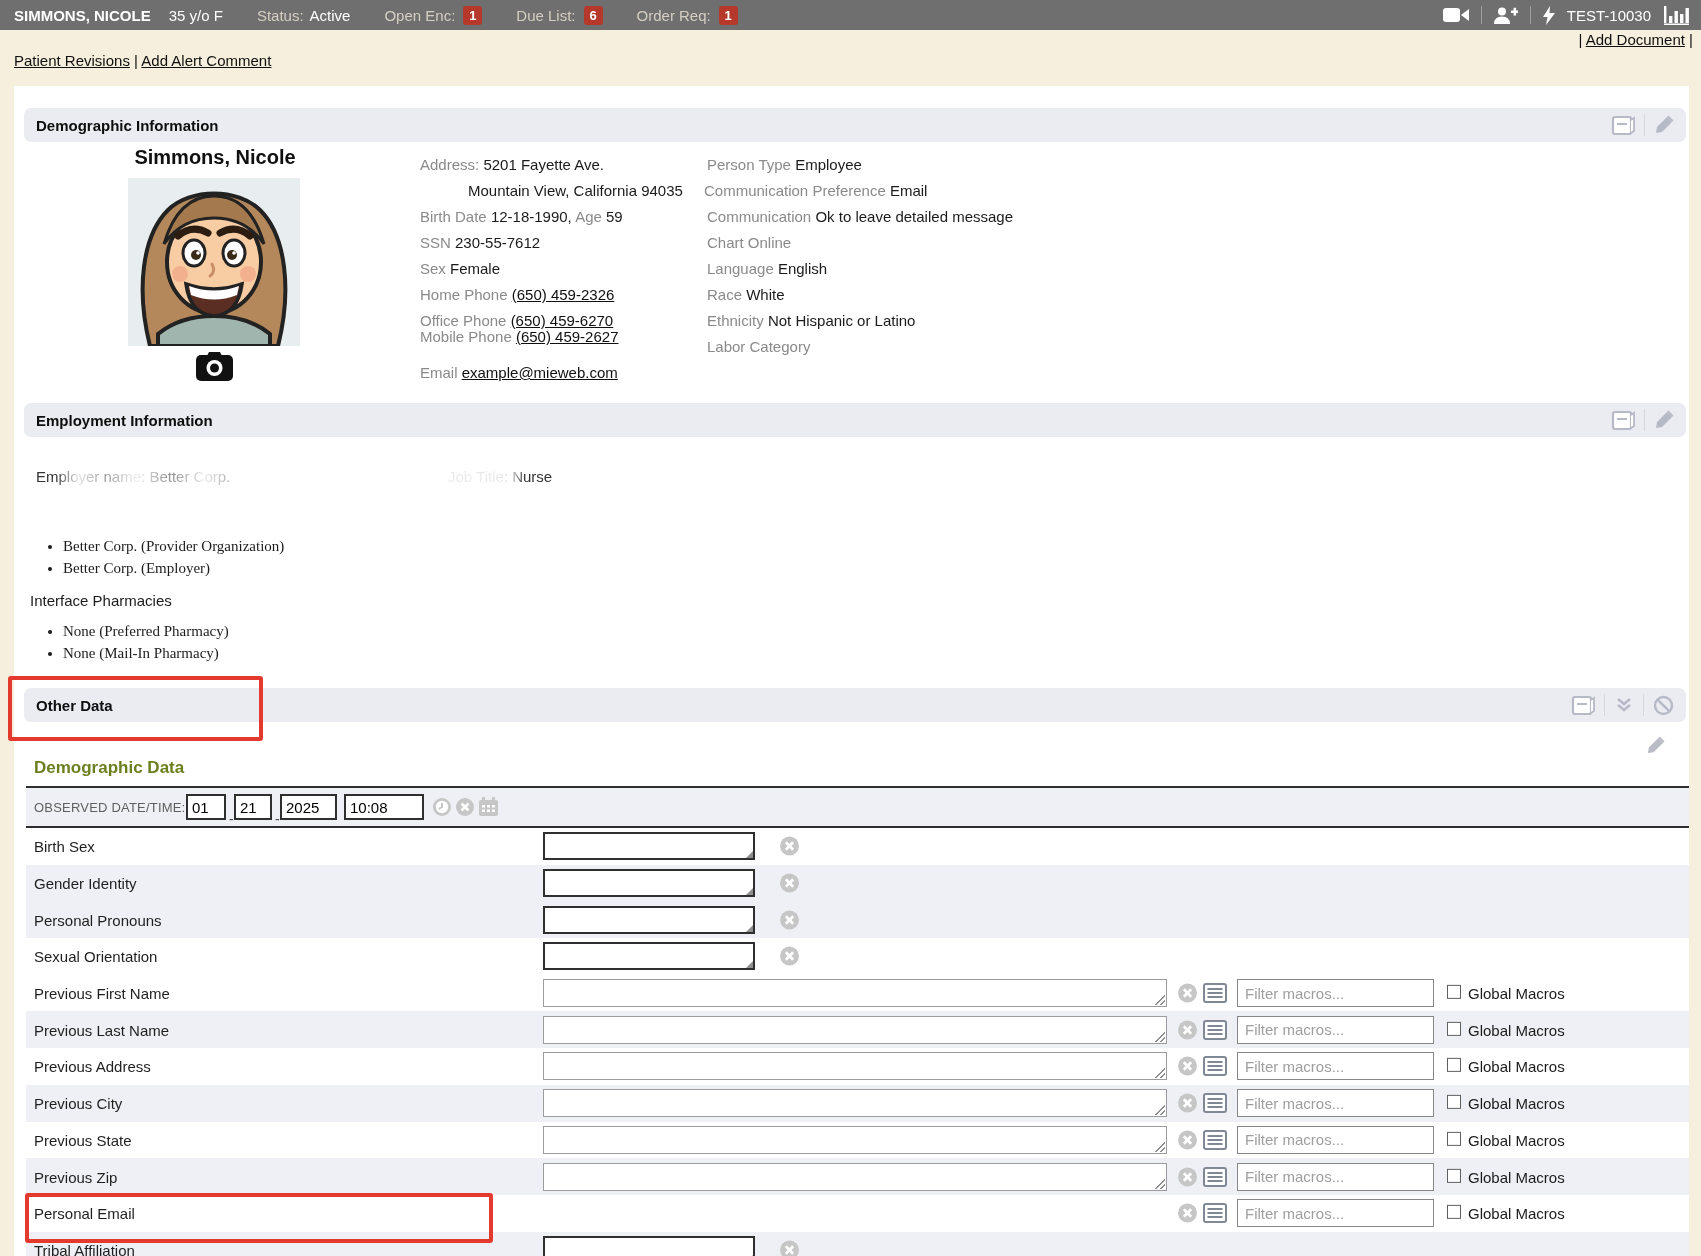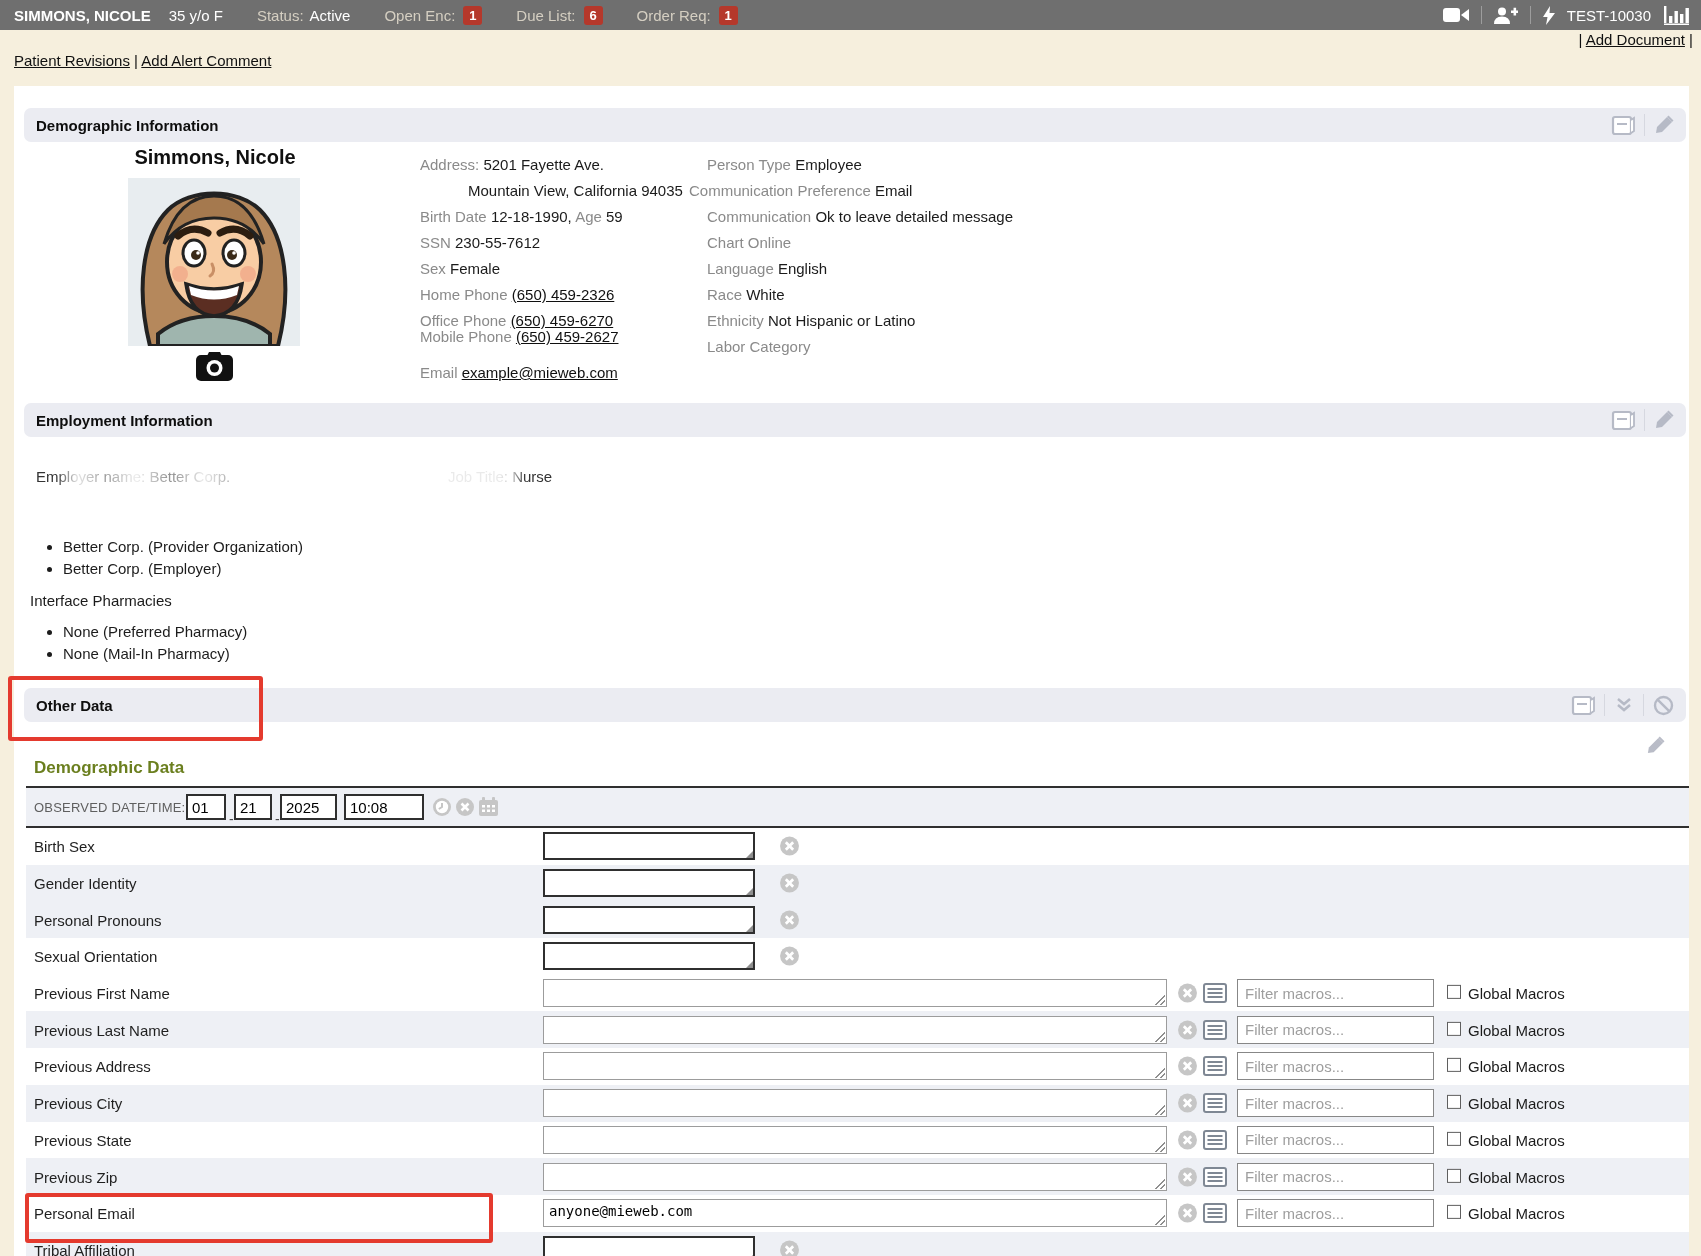--- a/index.html
+++ b/index.html
@@ -42,21 +42,21 @@
   
   .trunc{position:absolute;top:468px;font-size:15px;color:#333;white-space:nowrap;}
   .trunc-left{left:36px;
     -webkit-mask-image:linear-gradient(90deg,#000 0,#000 20px,rgba(0,0,0,.12) 42px,rgba(0,0,0,.5) 70px,rgba(0,0,0,.08) 100px,rgba(0,0,0,.55) 135px,rgba(0,0,0,.1) 168px,rgba(0,0,0,.45) 200px,rgba(0,0,0,.1) 230px);
     mask-image:linear-gradient(90deg,#000 0,#000 20px,rgba(0,0,0,.12) 42px,rgba(0,0,0,.5) 70px,rgba(0,0,0,.08) 100px,rgba(0,0,0,.55) 135px,rgba(0,0,0,.1) 168px,rgba(0,0,0,.45) 200px,rgba(0,0,0,.1) 230px);}
   .trunc-right{left:448px;
     -webkit-mask-image:linear-gradient(90deg,rgba(0,0,0,.1) 0 50%,rgba(0,0,0,.3) 62%,#000 74%);
     mask-image:linear-gradient(90deg,rgba(0,0,0,.1) 0 50%,rgba(0,0,0,.3) 62%,#000 74%);}
   
   .blist{position:absolute;left:47px;margin:0;padding:0 0 0 16px;font-size:15px;color:#1c1c1c;}
-  .blist li{margin:0 0 5px 0;}
+  .blist li{margin:0 0 5px 0;font-family:Liberation Serif, serif;}
   .plain-head{position:absolute;left:30px;font-size:15px;color:#1b1b1b;}
   
   .redbox{position:absolute;border:4px solid #e43a2e;border-radius:3px;z-index:6;pointer-events:none;}
   
   .lone-pencil{position:absolute;left:1646px;top:736px;}
   
   .dd-heading{position:absolute;left:34px;top:758px;font-size:17px;font-weight:bold;color:#6b7f1f;}
   .dd-table{position:absolute;left:26px;top:786px;width:1663px;}
   .obs-row{height:42px;background:#eef0f5;border-top:2px solid #2f2f2f;border-bottom:2px solid #2f2f2f;
            position:relative;box-sizing:border-box;}
@@ -213,21 +213,21 @@
   <div class="demo-line" style="left:420px;top:182px;margin-left:48px;"><span class="gval">Mountain View, California 94035</span></div>
   <div class="demo-line" style="left:420px;top:208px;"><span class="glabel">Birth Date</span> <span class="gval">12-18-1990,</span> <span class="glabel">Age</span> <span class="gval">59</span></div>
   <div class="demo-line" style="left:420px;top:234px;"><span class="glabel">SSN</span> <span class="gval">230-55-7612</span></div>
   <div class="demo-line" style="left:420px;top:260px;"><span class="glabel">Sex</span> <span class="gval">Female</span></div>
   <div class="demo-line" style="left:420px;top:286px;"><span class="glabel">Home Phone</span> <span class="lnk">(650) 459-2326</span></div>
   <div class="demo-line" style="left:420px;top:312px;"><span class="glabel">Office Phone</span> <span class="lnk">(650) 459-6270</span></div>
   <div class="demo-line" style="left:420px;top:328px;"><span class="glabel">Mobile Phone</span> <span class="lnk">(650) 459-2627</span></div>
   <div class="demo-line" style="left:420px;top:364px;"><span class="glabel">Email</span> <span class="lnk">example@mieweb.com</span></div>
 
   <div class="demo-line" style="left:707px;top:156px;"><span class="glabel">Person Type</span> <span class="gval">Employee</span></div>
-  <div class="demo-line" style="left:689px;top:182px;"><span class="glabel">Communication Preference</span> <span class="gval">Email</span></div>
+  <div class="demo-line" style="left:704px;top:182px;"><span class="glabel">Communication Preference</span> <span class="gval">Email</span></div>
   <div class="demo-line" style="left:707px;top:208px;"><span class="glabel">Communication</span> <span class="gval">Ok to leave detailed message</span></div>
   <div class="demo-line" style="left:707px;top:234px;"><span class="glabel">Chart Online</span></div>
   <div class="demo-line" style="left:707px;top:260px;"><span class="glabel">Language</span> <span class="gval">English</span></div>
   <div class="demo-line" style="left:707px;top:286px;"><span class="glabel">Race</span> <span class="gval">White</span></div>
   <div class="demo-line" style="left:707px;top:312px;"><span class="glabel">Ethnicity</span> <span class="gval">Not Hispanic or Latino</span></div>
   <div class="demo-line" style="left:707px;top:338px;"><span class="glabel">Labor Category</span></div>
 
   <div class="sec-hdr" style="top:403px;align-items:center;">
     <span class="sec-title">Employment Information</span>
     <span class="hdr-icons">
@@ -499,21 +499,20 @@
             <rect x="4.5" y="9" width="15" height="2" fill="#7f8894"></rect>
             <rect x="4.5" y="13" width="15" height="2" fill="#7f8894"></rect>
           </svg>
         </span>
       <input class="filter" placeholder="Filter macros..." style="">
       <span class="checkbox"></span>
       <span class="cb-label">Global Macros</span>
     </div>
     <div class="dd-row">
       <span class="dd-label">Personal Email</span>
-      <span class="tawrap"><textarea class="ta mono" style="">anyone@mieweb.com</textarea><span class="grip"></span></span>
       <span class="rowic" style="left:1151px;">
           <svg width="21" height="21" viewBox="0 0 20 20">
             <circle cx="10" cy="10" r="9" fill="#c6c6c6"></circle>
             <path d="M6.5 6.5 L13.5 13.5 M13.5 6.5 L6.5 13.5" stroke="#fff" stroke-width="2.6"></path>
           </svg>
         </span>
       <span class="rowic" style="left:1177px;">
           <svg width="24" height="20" viewBox="0 0 24 20">
             <rect x="1" y="1" width="22" height="18" rx="2" fill="#fff" stroke="#7f8894" stroke-width="2"></rect>
             <rect x="4.5" y="5" width="15" height="2" fill="#7f8894"></rect>

